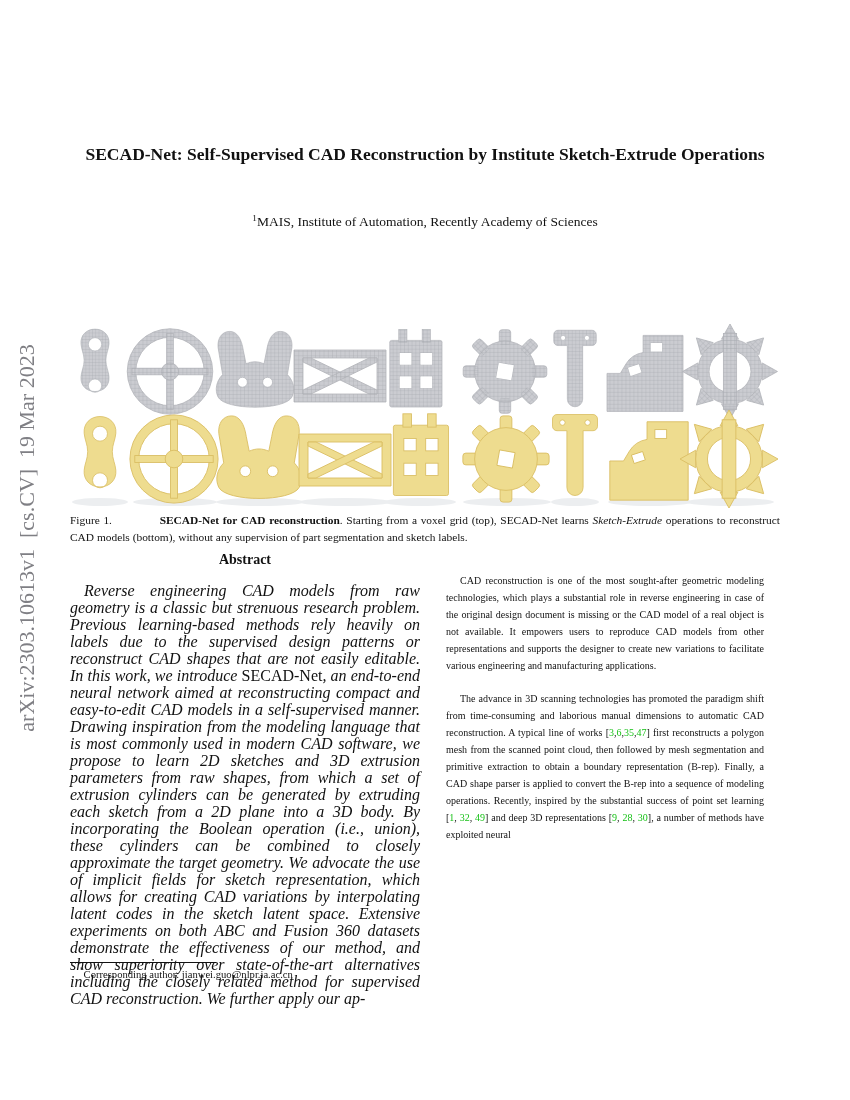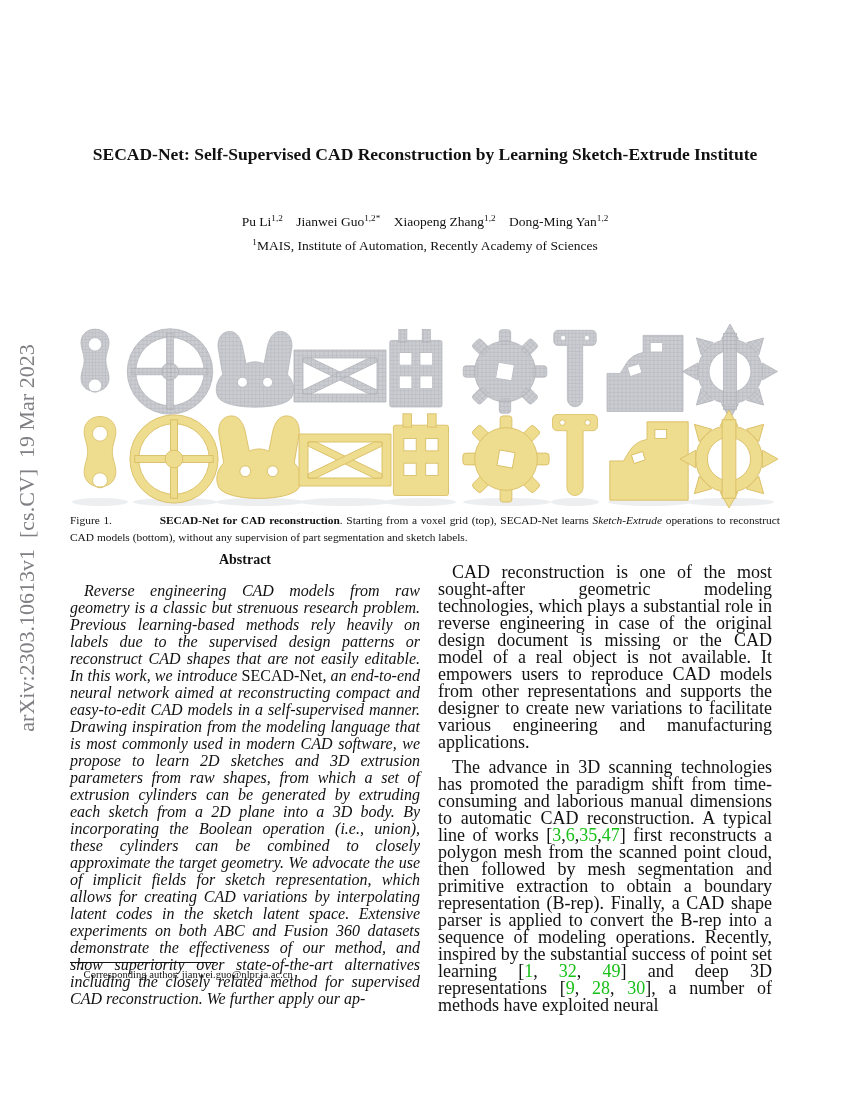--- a/index.html
+++ b/index.html
@@ -46,21 +46,21 @@
     text-align:justify;text-indent:14px;
   }
   .abstract-cont{
     margin:0;font-style:italic;font-size:13.3px;line-height:17px;
     text-align:justify;
   }
   .section-heading{
     font-weight:bold;font-size:15px;margin:37px 0 17px 0;
   }
   .body-par{
-    margin:8px;font-size:18px;line-height:17px;text-align:justify;text-indent:14px;
+    margin:16px;font-size:10px;line-height:17px;text-align:justify;text-indent:14px;
   }
   
   .footnote{
     position:absolute;top:962px;left:70px;width:350px;font-size:10.6px;line-height:14px;
   }
   .footnote-rule{width:146px;border:none;border-top:1px solid #111;margin:0 0 5px 0;}
   .footnote-text{text-indent:10px;margin:0;}
   
   .sup{vertical-align:super;font-size:0.68em;line-height:0;}
   .bold{font-weight:bold;padding-left:44px;}
@@ -72,24 +72,23 @@
     color:#e85ce1;font-size:0.93em;word-break:break-all;letter-spacing:0.2px;
   }
 </style>
 </head>
 <body>
 
 <div id="page">
 
   <div class="banner">arXiv:2303.10613v1  [cs.CV]  19 Mar 2023</div>
 
-  <div class="title">SECAD-Net: Self-Supervised CAD Reconstruction by Learning Sketch-Extrude Institute</div>
+  <div class="title">SECAD-Net: Self-Supervised CAD Reconstruction by Institute Sketch-Extrude Operations</div>
 
   <div class="authors-block">
-    <div class="authors-line"><span>Pu Li</span><span class="sup">1,2</span><span>    </span><span>Jianwei Guo</span><span class="sup">1,2*</span><span>    </span><span>Xiaopeng Zhang</span><span class="sup">1,2</span><span>    </span><span>Dong-Ming Yan</span><span class="sup">1,2</span></div>
     <div><span class="sup">1</span><span>MAIS, Institute of Automation, Recently Academy of Sciences</span></div>
   </div>
 
   <div class="figure-wrap">
     <svg width="710" height="190" viewBox="0 0 710 190">
       <defs>
         <pattern id="voxgrid" width="4.2" height="4.2" patternUnits="userSpaceOnUse">
           <path d="M4.2 0H0V4.2" fill="none" stroke="#a9acb2" stroke-width="0.7"></path>
         </pattern>
         <g id="s-link">

